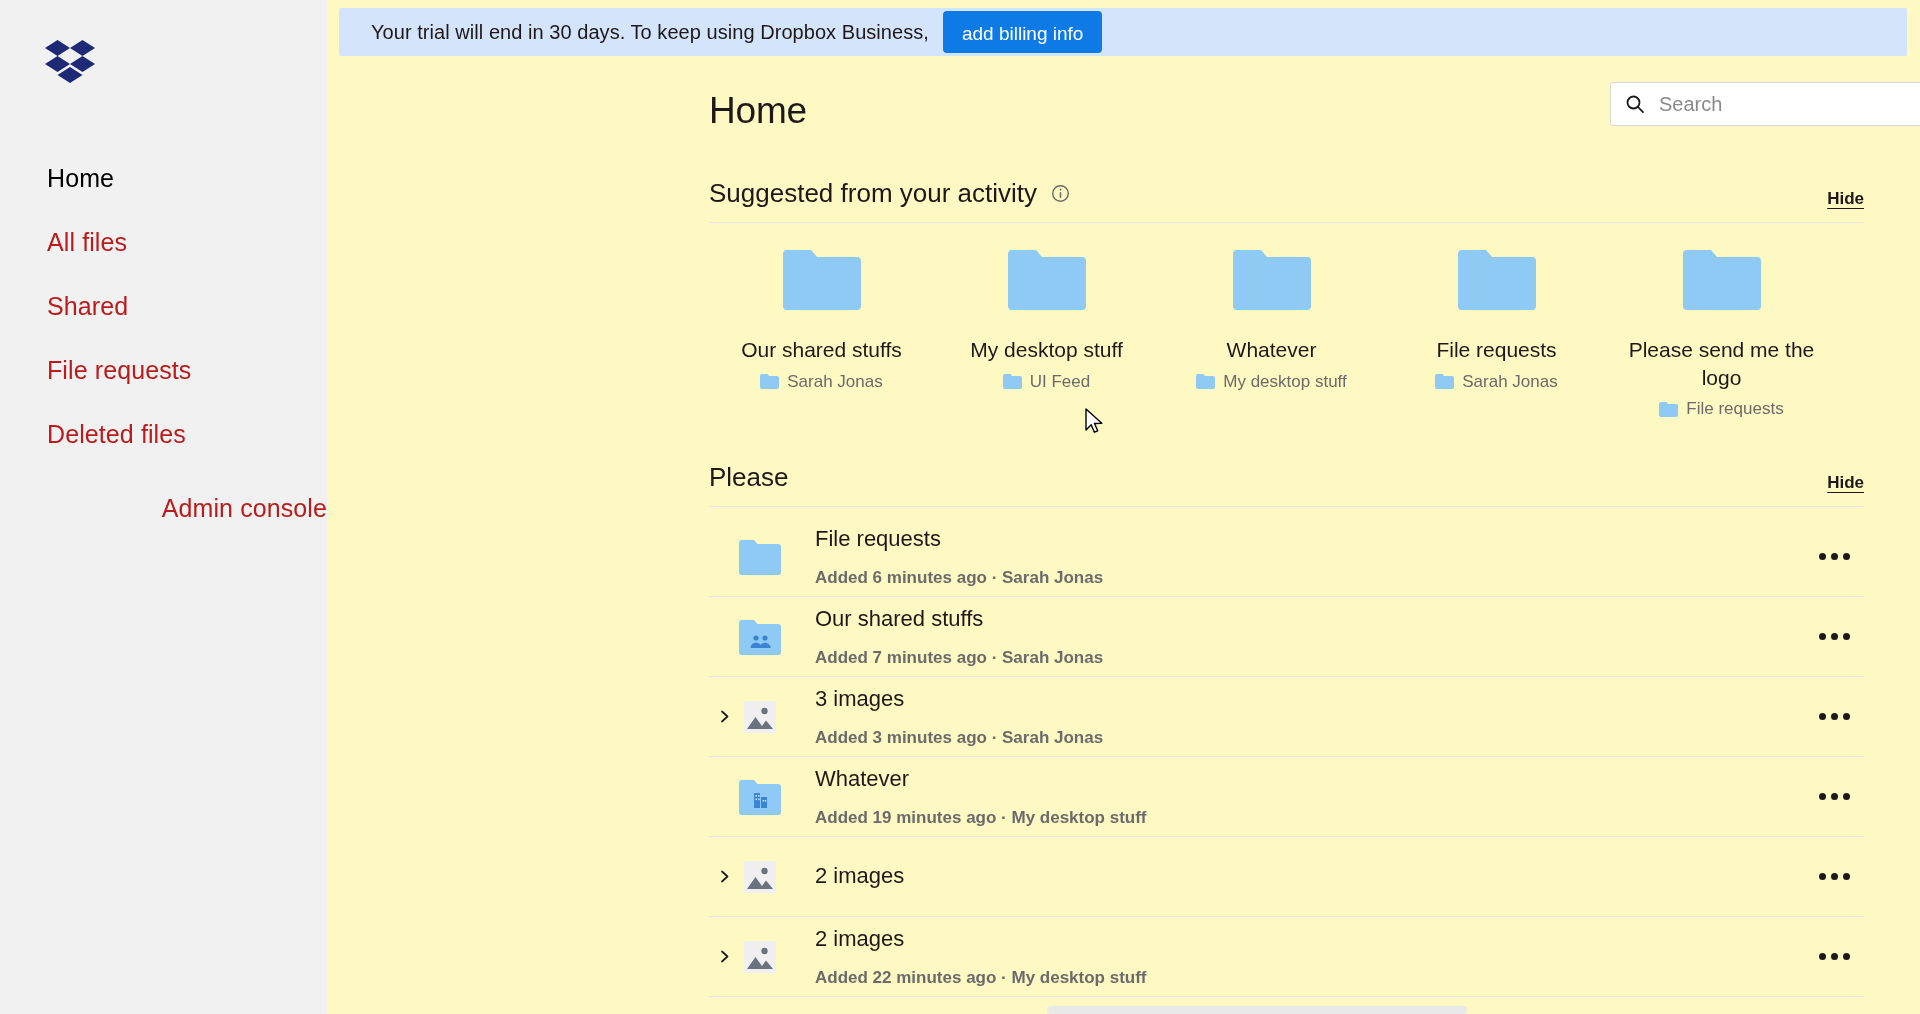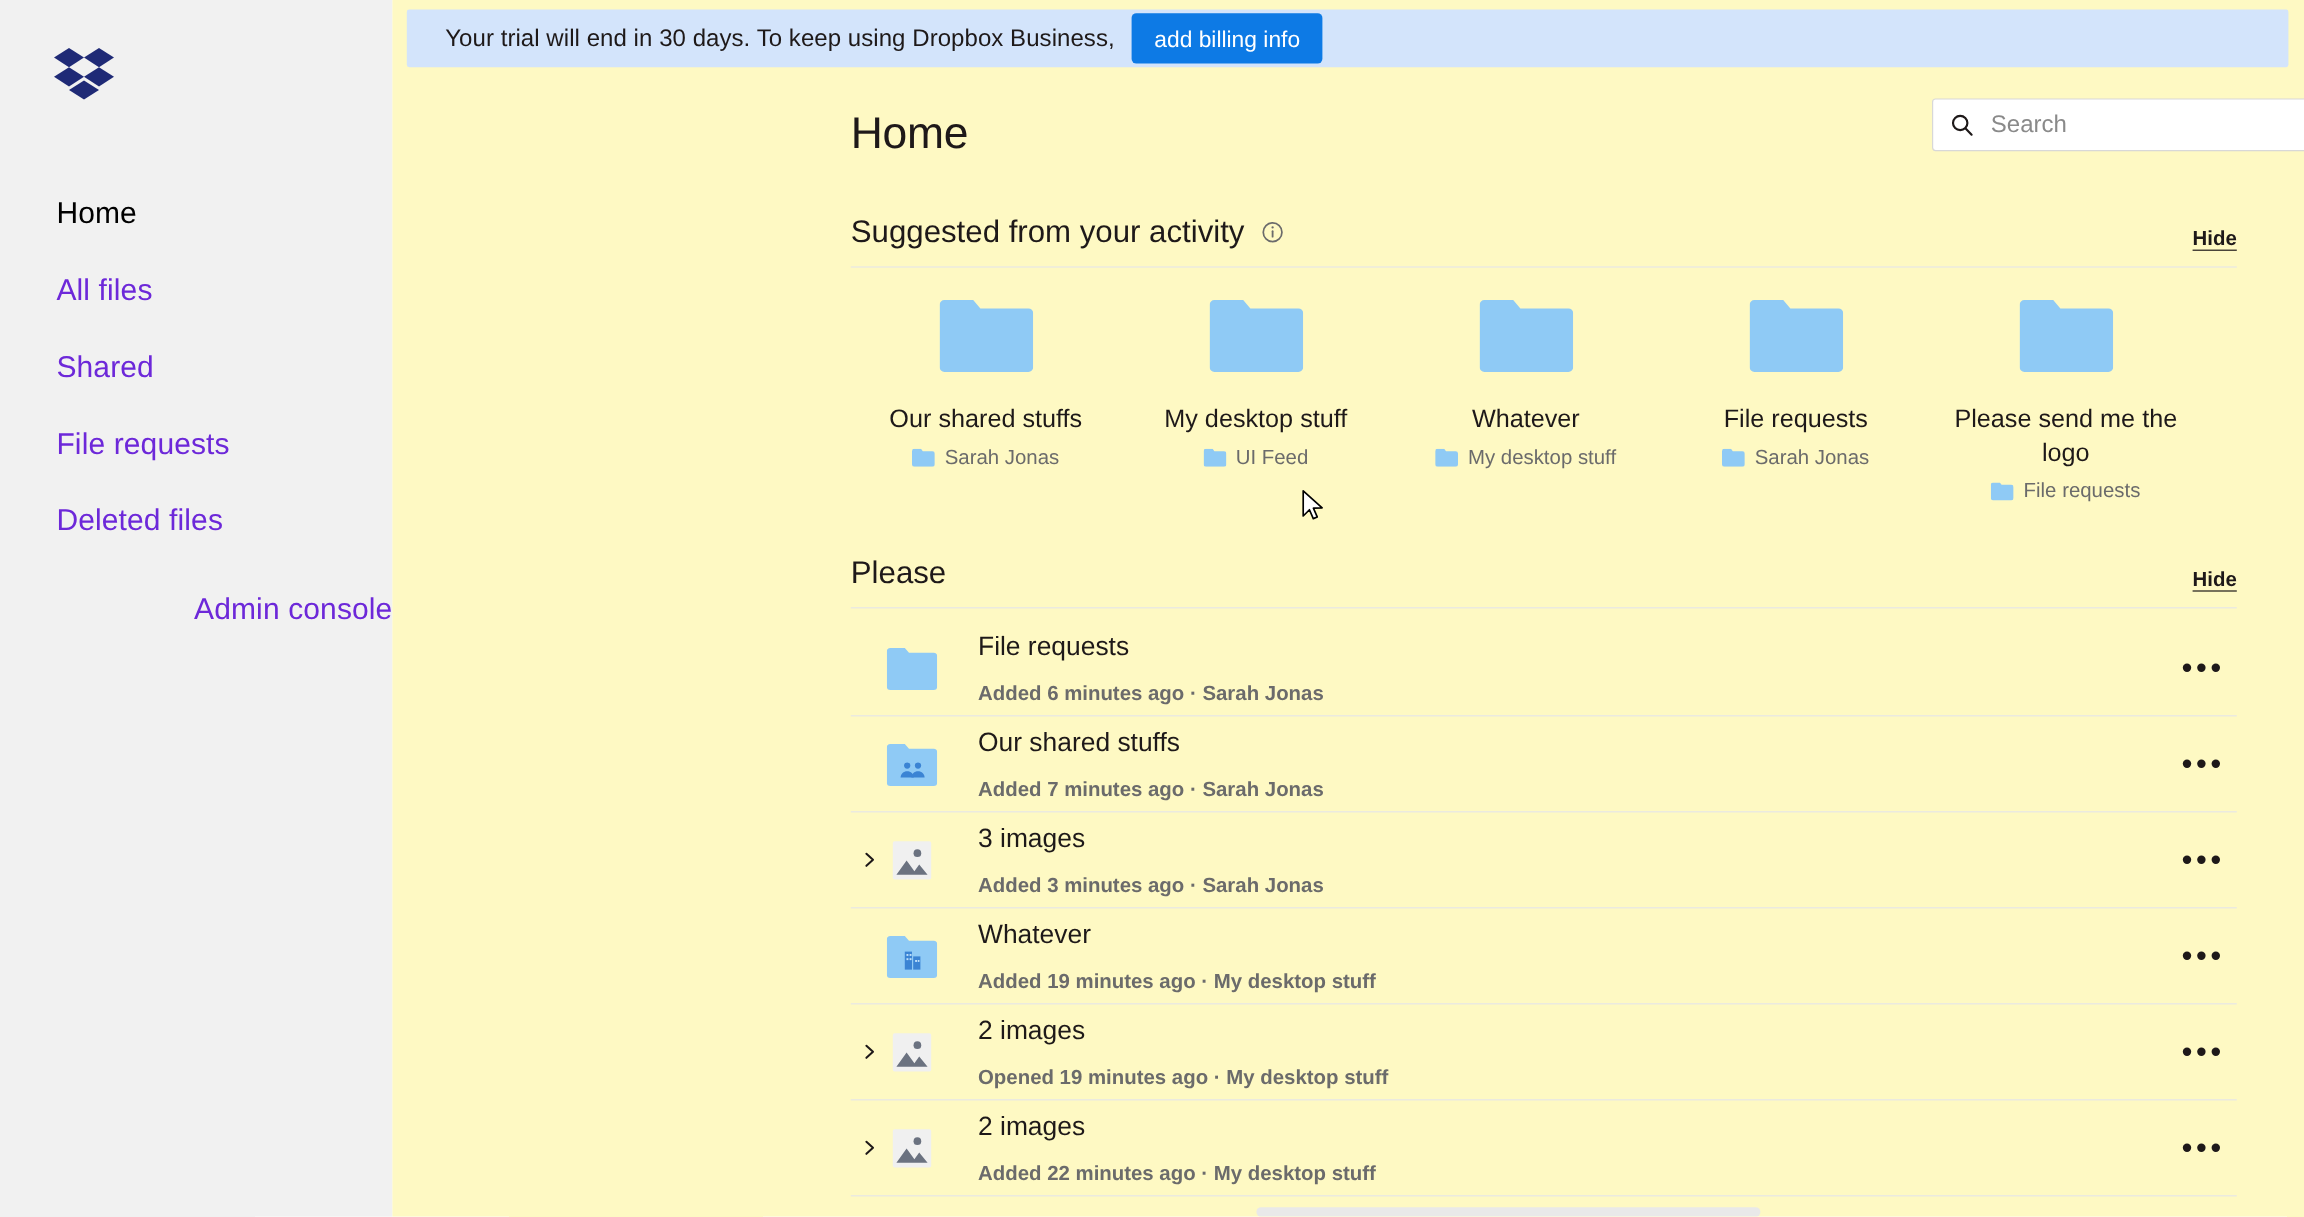--- a/index.html
+++ b/index.html
@@ -20,21 +20,21 @@
   }
   .logo-wrap { padding: 40px 0 0 45px; }
   .logo { width: 50px; height: 44px; display: block; }
   .nav { margin-top: 62px; }
   .nav-item {
     padding: 0 0 0 47px;
     height: 64px;
     display: flex;
     align-items: center;
     font-size: 25px;
-    color: #6d28d9;
+    color: #b91c1c;
     cursor: pointer;
     letter-spacing: .1px;
   }
   .nav-item.active { color: #000000; font-weight: 400; }
   .nav-section-label {
     padding: 0 0 0 47px;
     height: 42px;
     display: flex; align-items: center;
     font-size: 17px; color: #6b6b6b;
     margin-top: 32px;
@@ -451,21 +451,20 @@
         </div>
         <div class="row-icon-cell">
           <svg class="row-icon" viewBox="0 0 42 36">
             <rect x="5" y="2" width="32" height="32" rx="1.5" fill="#f0f0f0"></rect>
             <circle cx="25.5" cy="12" r="3.2" fill="#6b7280"></circle>
             <path d="M8 30l8.5-12 6.5 9 4-5.5 7 8.5z" fill="#6b7280"></path>
           </svg>
         </div>
         <div class="row-text">
           <div class="row-title">2 images</div>
-          <div class="row-sub">Opened 19 minutes ago · My desktop stuff</div>
         </div>
         <div class="row-menu">
           <span class="dots">
               <i></i>
               <i></i>
               <i></i>
             </span>
         </div>
       </div>
 

